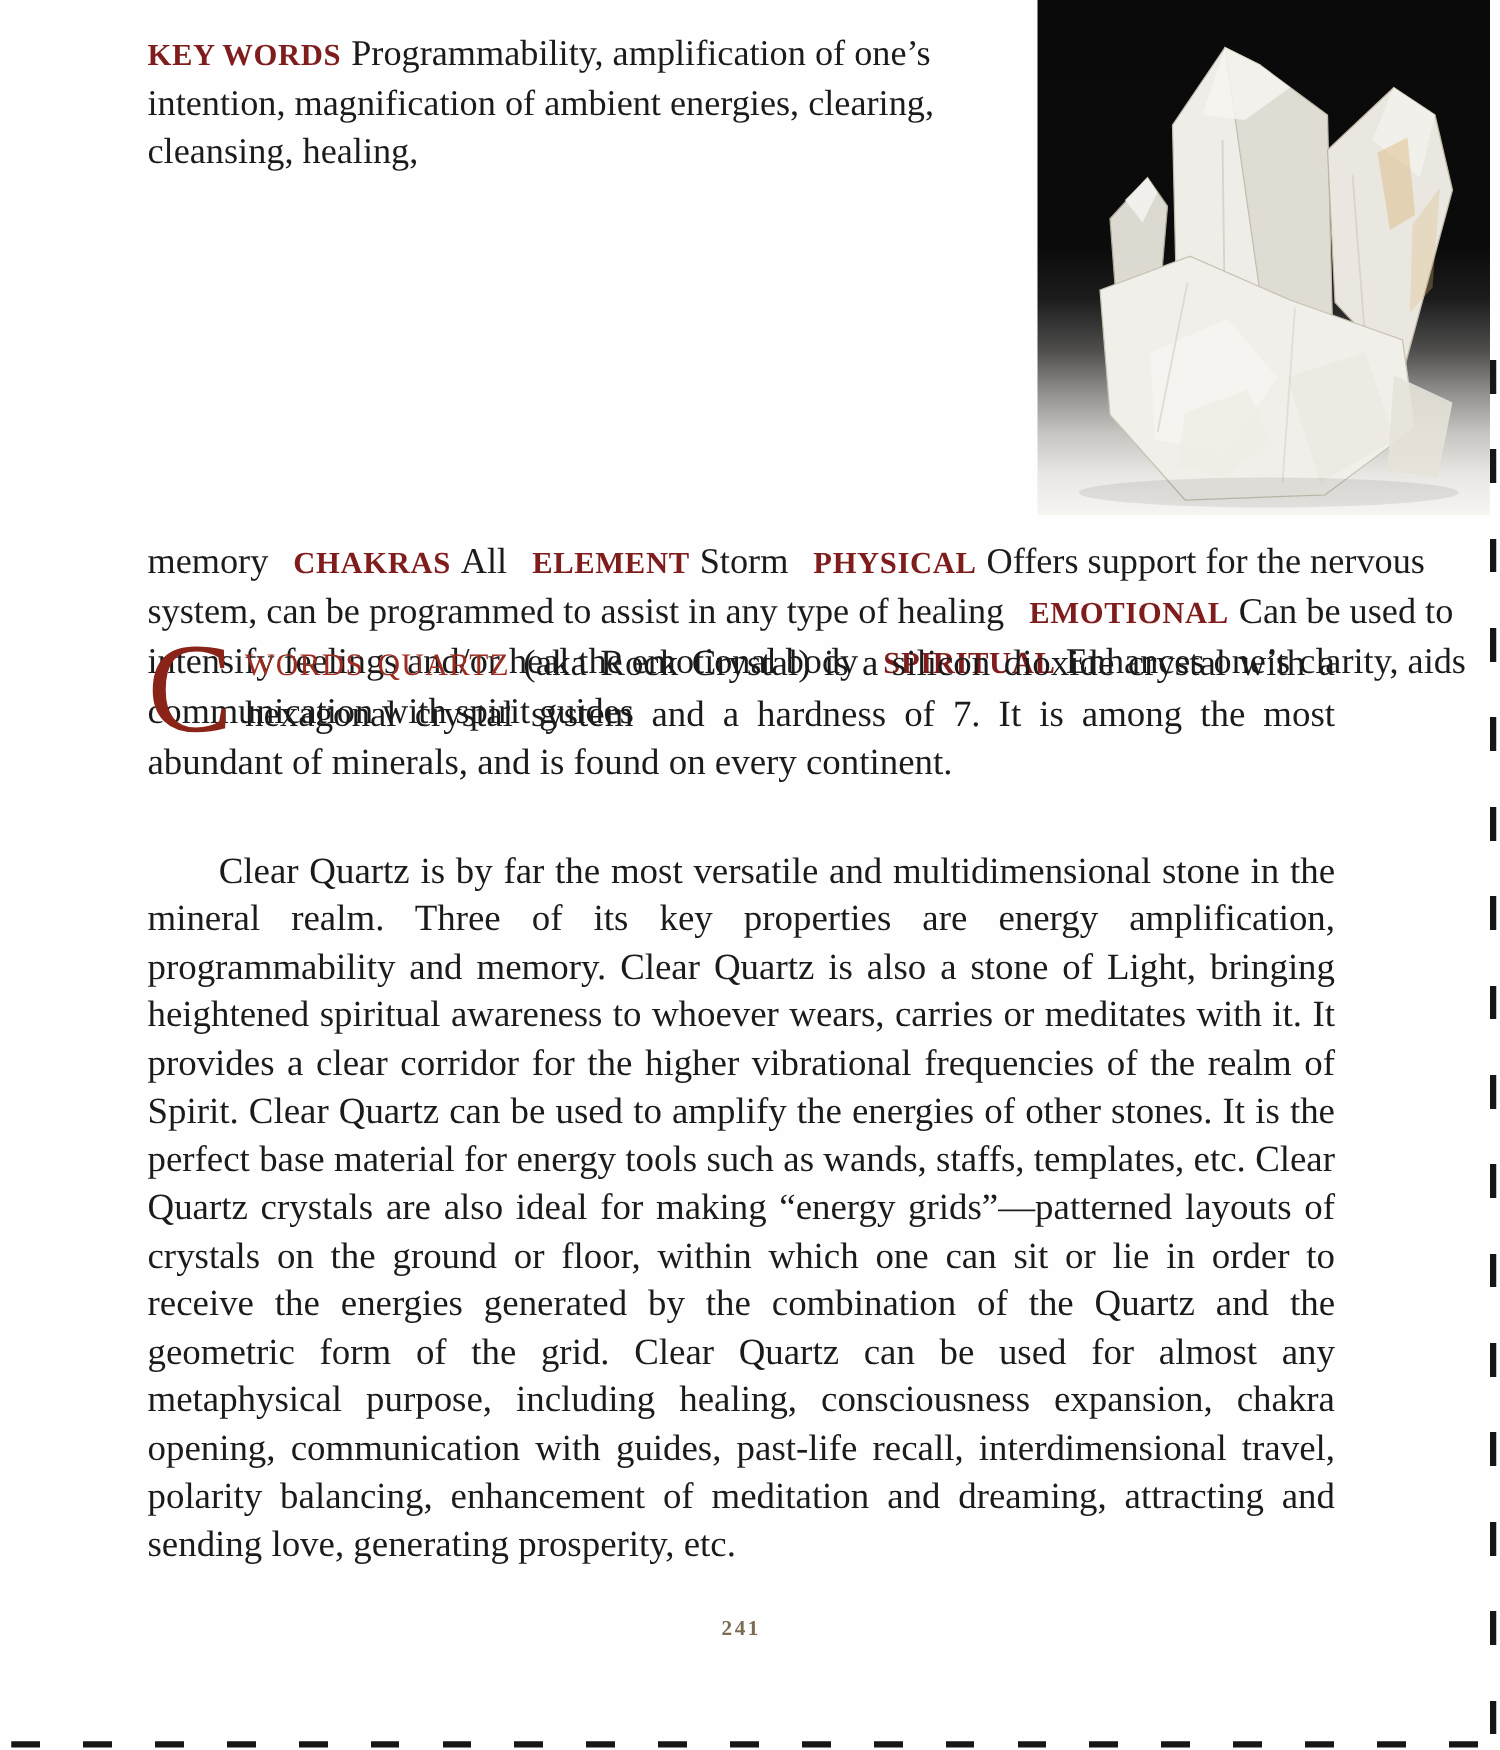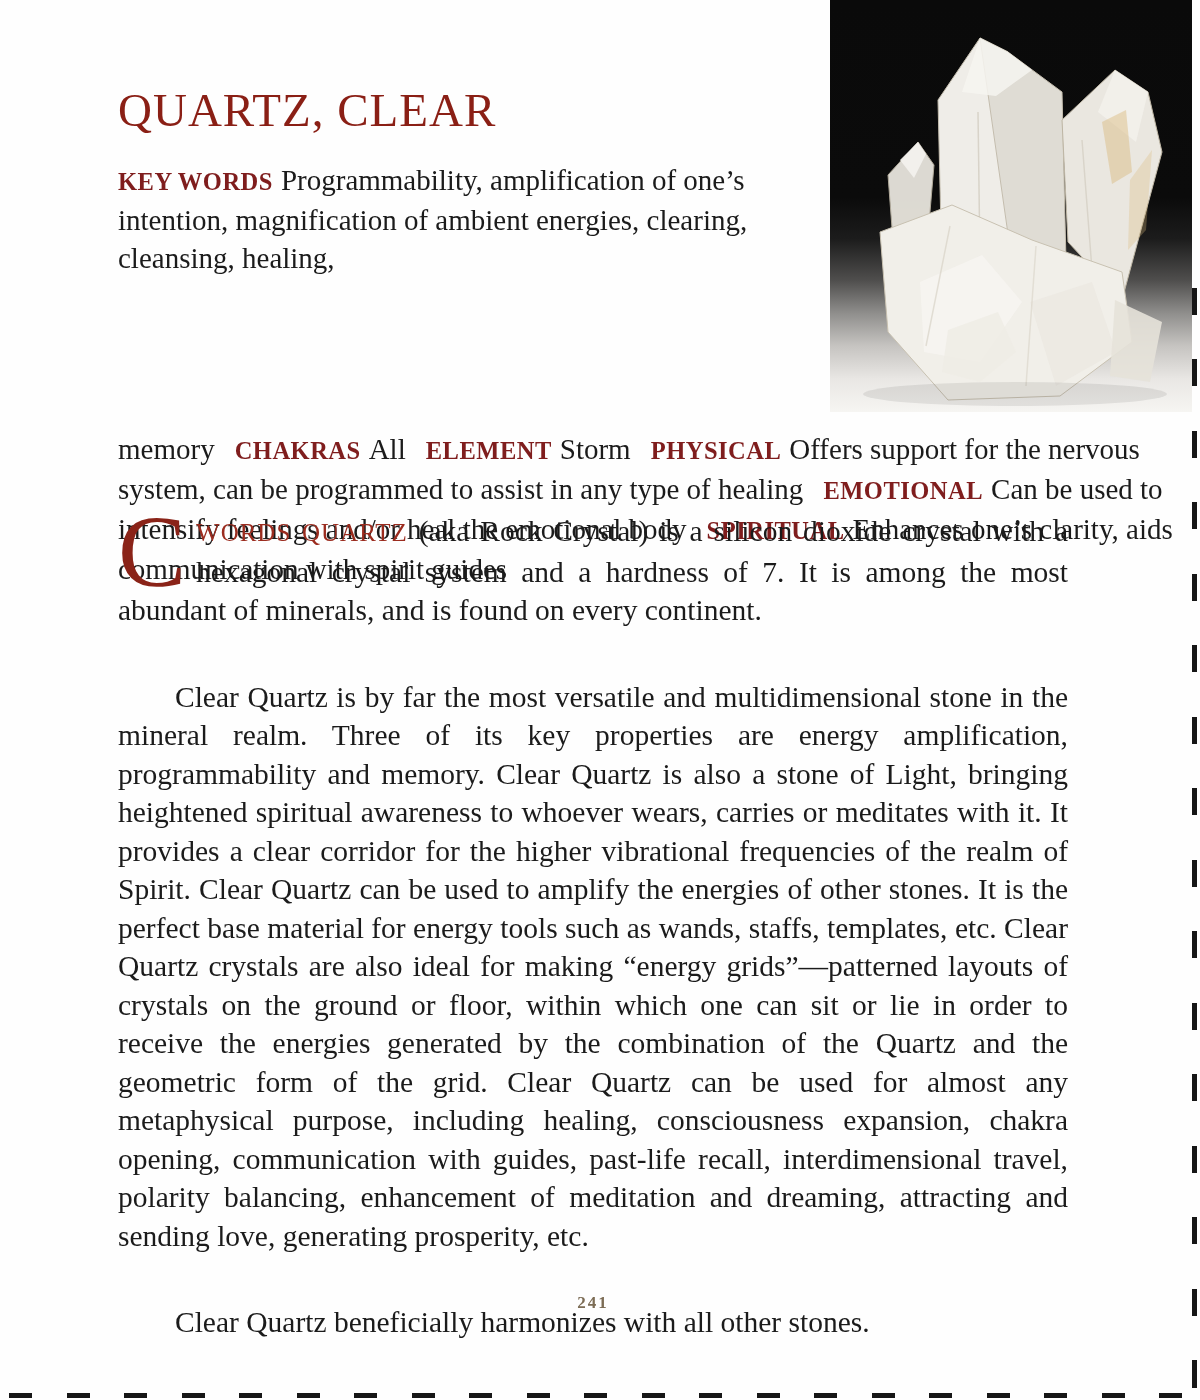--- a/index.html
+++ b/index.html
@@ -141,27 +141,25 @@
     <line x1="120" y1="226" x2="96" y2="346" stroke="#d4cec1" stroke-width="1.5" opacity="0.6"></line>
     <line x1="206" y1="246" x2="196" y2="386" stroke="#d4cec1" stroke-width="1.5" opacity="0.5"></line>
 
     <ellipse cx="185" cy="394" rx="152" ry="12" fill="#000000" opacity="0.08"></ellipse>
   </svg>
 </div>
 
 <div class="kw-area">
   <div class="photo-spacer"></div>
 
-  <h1 class="title">QUARTZ, CLEAR</h1>
 
   <p class="kw"><span class="lbl">KEY WORDS</span><span class="val">Programmability, amplification of one’s intention, magnification of ambient energies, clearing, cleansing, healing, memory</span><span class="lbl">CHAKRAS</span><span class="val">All</span><span class="lbl">ELEMENT</span><span class="val">Storm</span><span class="lbl">PHYSICAL</span><span class="val">Offers support for the nervous system, can be programmed to assist in any type of healing</span><span class="lbl">EMOTIONAL</span><span class="val">Can be used to intensify feelings and/or heal the emotional body</span><span class="lbl">SPIRITUAL</span><span class="val">Enhances one’s clarity, aids communication with spirit guides</span></p>
 </div>
 
 <div class="article">
   <p><span class="dropcap">C</span><span class="leadcaps">WORDS QUARTZ</span><span> (aka Rock Crystal) is a silicon dioxide crystal with a hexagonal crystal system and a hardness of 7. It is among the most abundant of minerals, and is found on every continent.</span></p>
   <p class="indent">Clear Quartz is by far the most versatile and multidimensional stone in the mineral realm. Three of its key properties are energy amplification, programmability and memory. Clear Quartz is also a stone of Light, bringing heightened spiritual awareness to whoever wears, carries or meditates with it. It provides a clear corridor for the higher vibrational frequencies of the realm of Spirit. Clear Quartz can be used to amplify the energies of other stones. It is the perfect base material for energy tools such as wands, staffs, templates, etc. Clear Quartz crystals are also ideal for making “energy grids”—patterned layouts of crystals on the ground or floor, within which one can sit or lie in order to receive the energies generated by the combination of the Quartz and the geometric form of the grid. Clear Quartz can be used for almost any metaphysical purpose, including healing, consciousness expansion, chakra opening, communication with guides, past-life recall, interdimensional travel, polarity balancing, enhancement of meditation and dreaming, attracting and sending love, generating prosperity, etc.</p>
-  <p class="indent">Clear Quartz beneficially harmonizes with all other stones.</p>
 </div>
 
 <div class="folio">241</div>
 
 <div class="edge-right"></div>
 <div class="edge-bottom"></div>
 
 </body></html>

